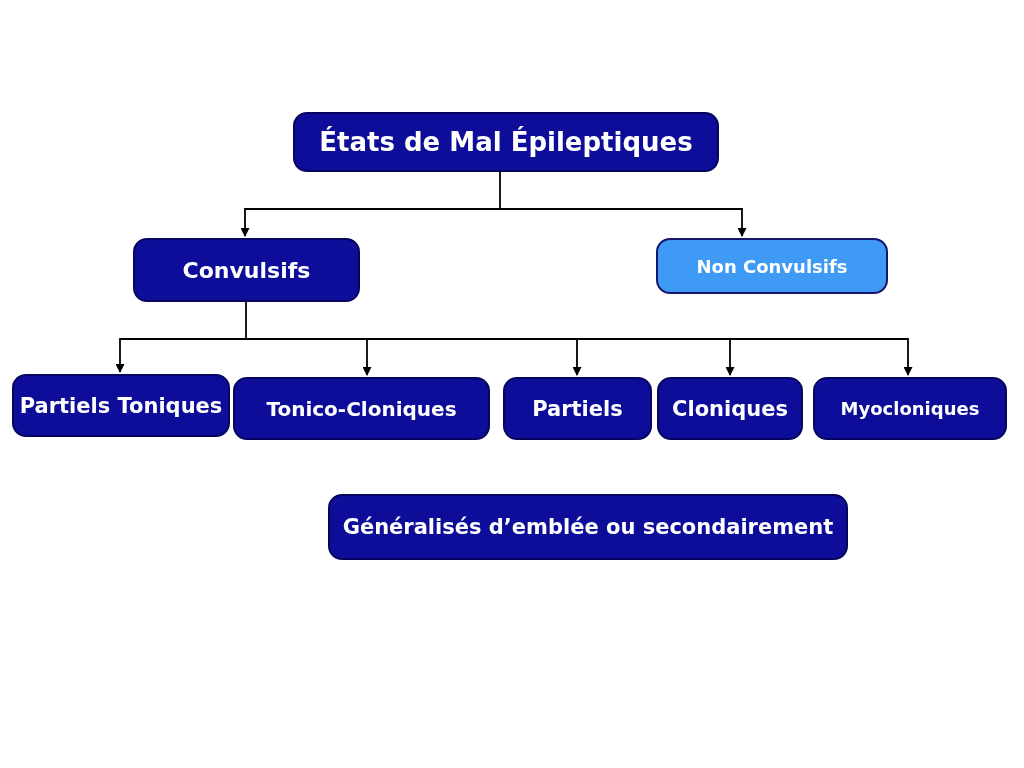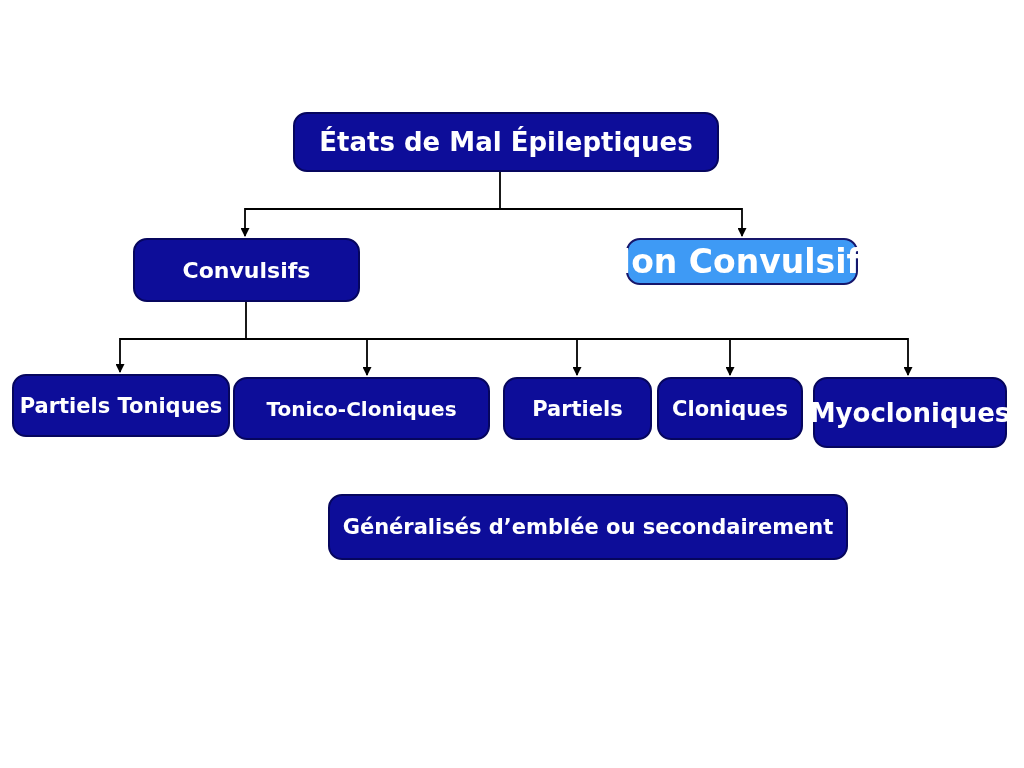--- a/index.html
+++ b/index.html
@@ -45,26 +45,26 @@
     font-weight: 700;
     white-space: nowrap;
     text-align: center;
   }
   .node.highlight {
     background: var(--highlight-fill);
     border-color: var(--highlight-border);
   }
   .node-root        { left: 287px; top: 112px; width: 426px; height: 60px; font-size: 26px; margin-left: 6px; }
   .node-convulsifs  { left: 133px; top: 238px; width: 227px; height: 64px; font-size: 22px; }
-  .node-nonconv     { left: 626px; top: 238px; width: 232px; height: 47px; font-size: 33px; }
+  .node-nonconv     { left: 656px; top: 238px; width: 232px; height: 56px; font-size: 18px; }
   .node-partiels    { left:  12px; top: 374px; width: 218px; height: 63px; font-size: 21px; }
   .node-tonico      { left: 233px; top: 377px; width: 257px; height: 63px; font-size: 20px; }
   .node-toniques    { left: 503px; top: 377px; width: 149px; height: 63px; font-size: 21px; }
   .node-cloniques   { left: 657px; top: 377px; width: 146px; height: 63px; font-size: 21px; }
-  .node-myocl       { left: 813px; top: 377px; width: 194px; height: 71px; font-size: 26px; }
+  .node-myocl       { left: 813px; top: 377px; width: 194px; height: 63px; font-size: 18px; }
   .node-generalises { left: 328px; top: 494px; width: 520px; height: 66px; font-size: 21px; text-align: center; }
 </style>
 </head>
 <body>
 
 <div class="stage">
 
   <svg class="connectors" viewBox="0 0 1024 768" xmlns="http://www.w3.org/2000/svg">
     <defs>
       <marker id="arrow" viewBox="0 0 10 10" refX="9" refY="5" markerWidth="11" markerHeight="9" markerUnits="userSpaceOnUse" orient="auto">

